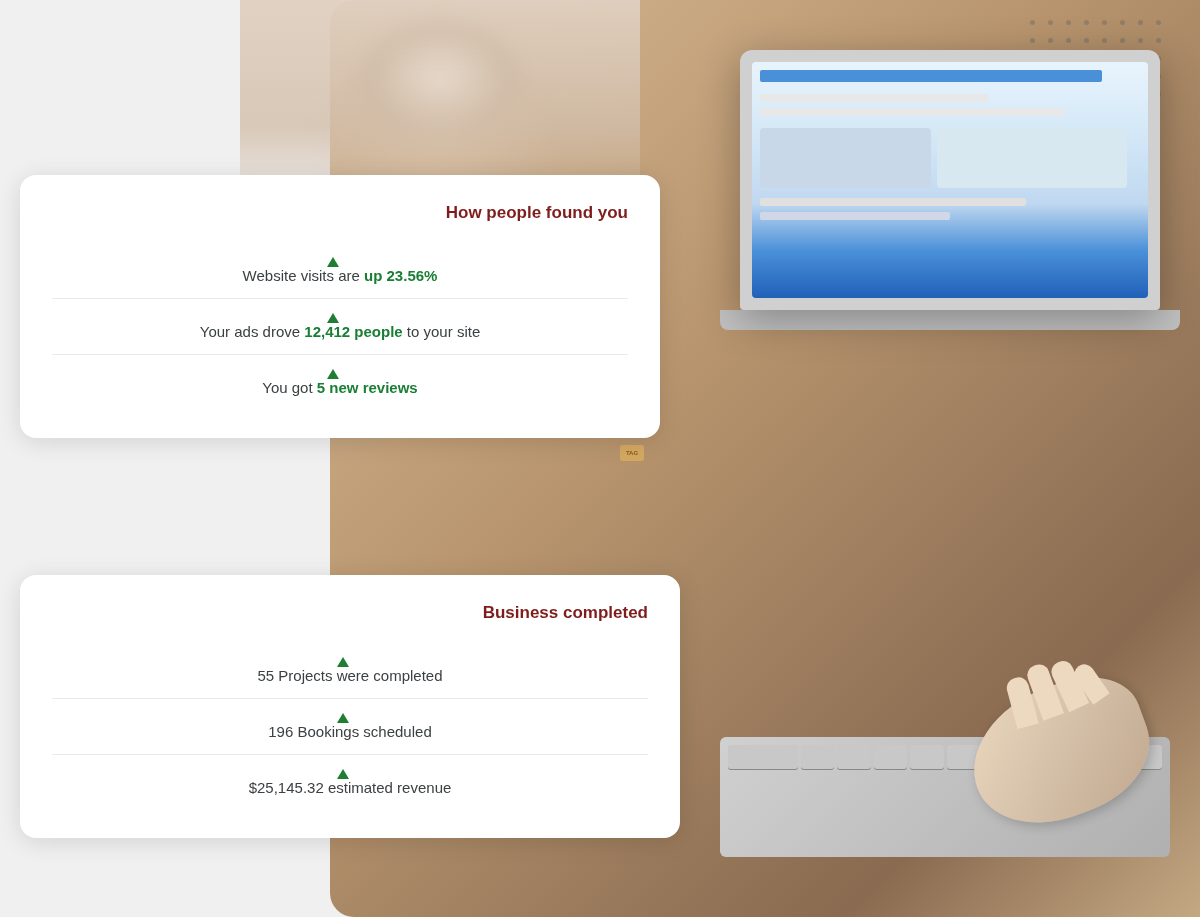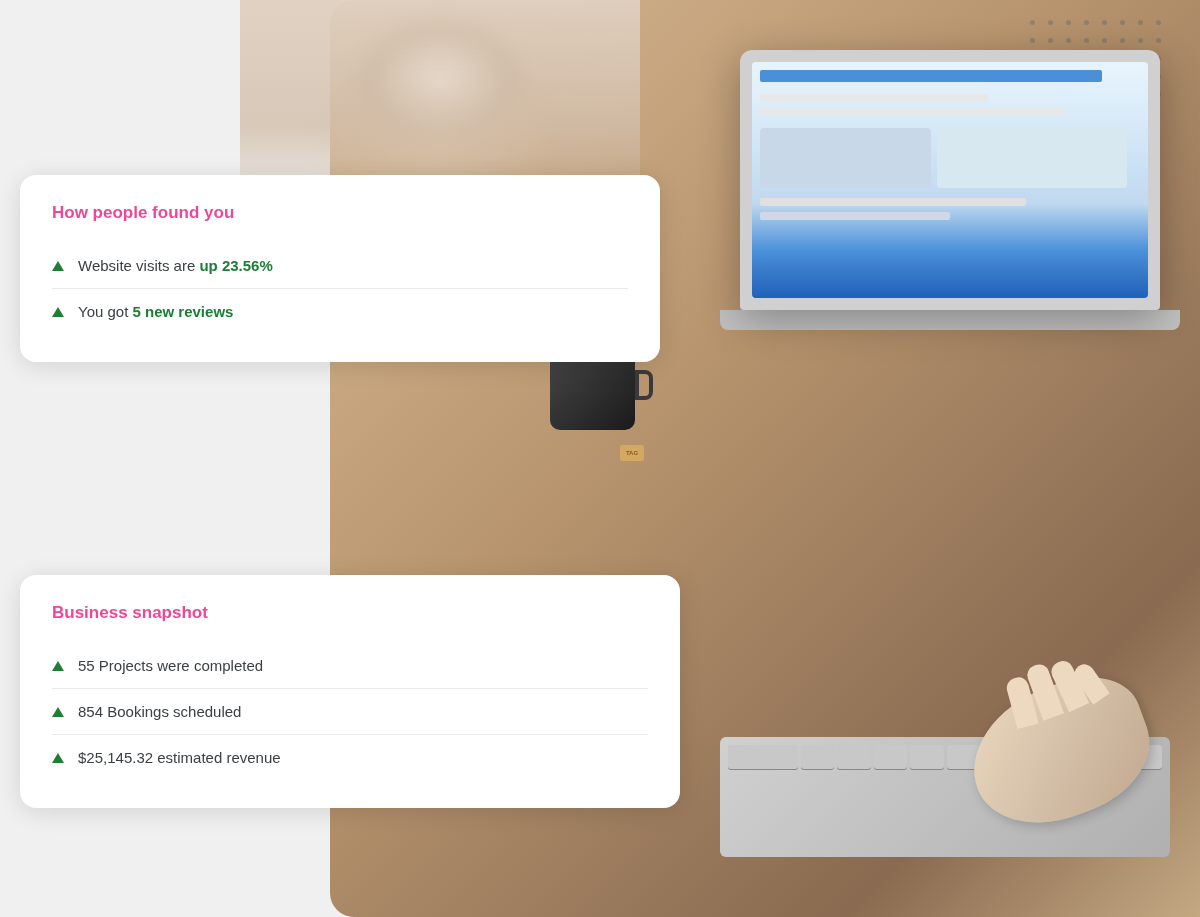--- a/index.html
+++ b/index.html
@@ -107,31 +107,33 @@
       position: absolute;
       background: #ffffff;
       border-radius: 16px;
       padding: 28px 32px;
       box-shadow: 0 4px 24px rgba(0,0,0,0.12);
     }
 
     .card-title {
       font-size: 17px;
       font-weight: 700;
-      color: #ec4899;
+      color: #7f1d1d;
       margin-bottom: 20px;
+      text-align: right;
     }
 
     .card-item {
       display: flex;
       align-items: center;
       padding: 14px 0;
       border-bottom: 1px solid #e8eaed;
       font-size: 15px;
       color: #3c4043;
+      flex-direction: column;
     }
 
     .card-item:last-child {
       border-bottom: none;
     }
 
     .arrow-up {
       width: 0;
       height: 0;
       border-left: 6px solid transparent;
@@ -277,40 +279,46 @@
   <div class="card card-1">
     <div class="card-title">How people found you</div>
 
     <div class="card-item">
       <div class="arrow-up"></div>
       <span>
         Website visits are <span class="highlight">up 23.56%</span>
       </span>
     </div>
 
+    <div class="card-item">
+      <div class="arrow-up"></div>
+      <span>
+        Your ads drove <span class="highlight">12,412 people</span> to your site
+      </span>
+    </div>
 
     <div class="card-item">
       <div class="arrow-up"></div>
       <span>
         You got <span class="highlight">5 new reviews</span>
       </span>
     </div>
   </div>
 
   <div class="card card-2">
-    <div class="card-title">Business snapshot</div>
+    <div class="card-title">Business completed</div>
 
     <div class="card-item">
       <div class="arrow-up"></div>
       <span>55 Projects were completed</span>
     </div>
 
     <div class="card-item">
       <div class="arrow-up"></div>
-      <span>854 Bookings scheduled</span>
+      <span>196 Bookings scheduled</span>
     </div>
 
     <div class="card-item">
       <div class="arrow-up"></div>
       <span>$25,145.32 estimated revenue</span>
     </div>
   </div>
 
 </div>
 

